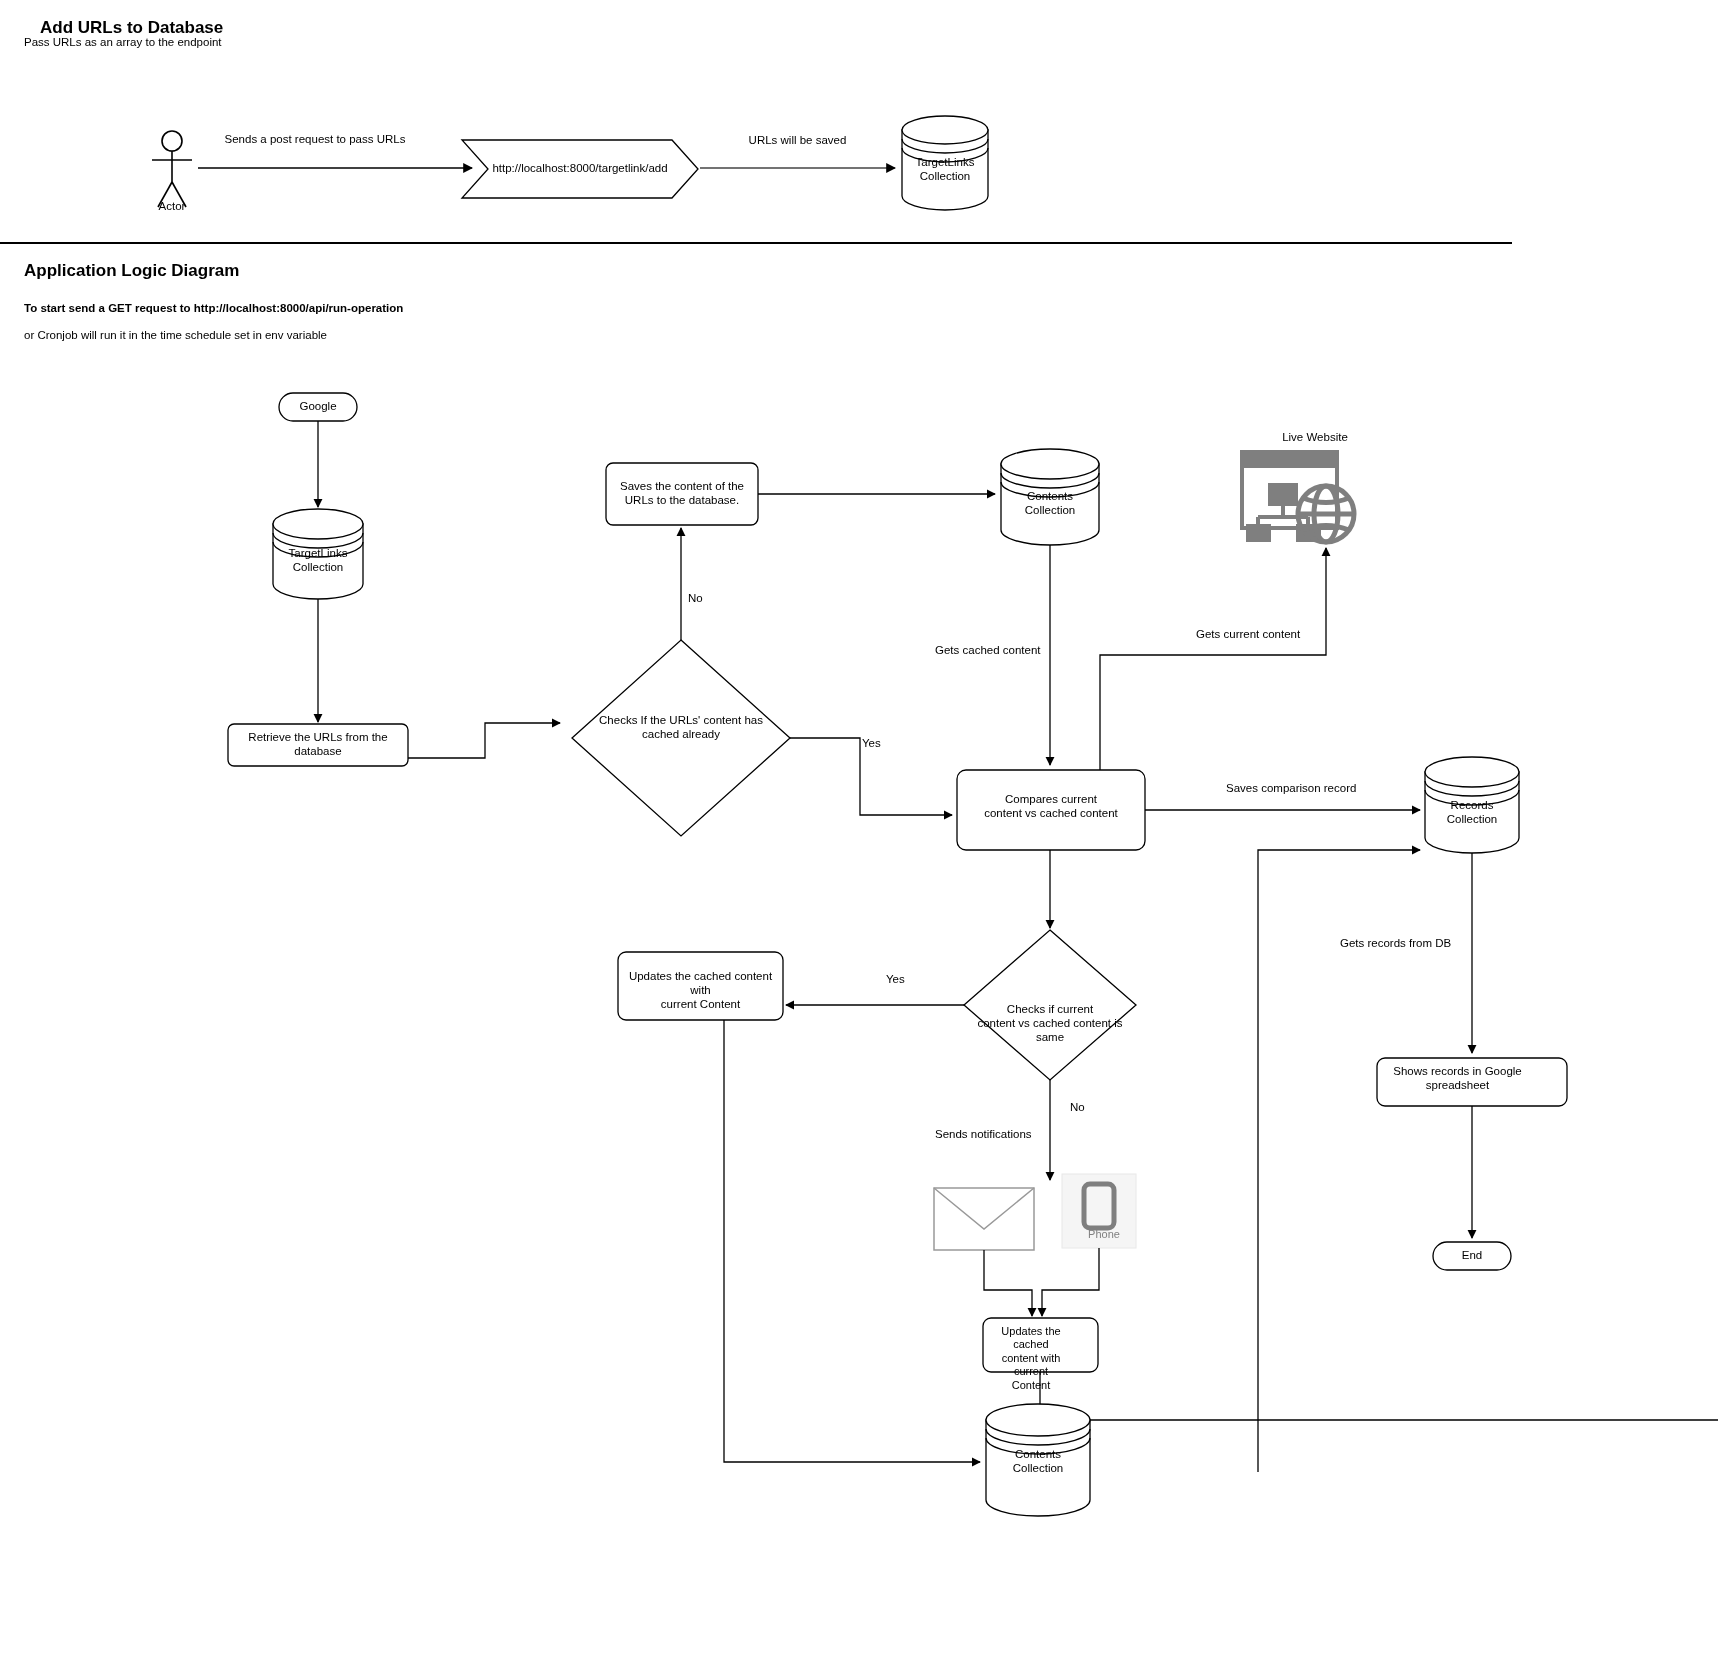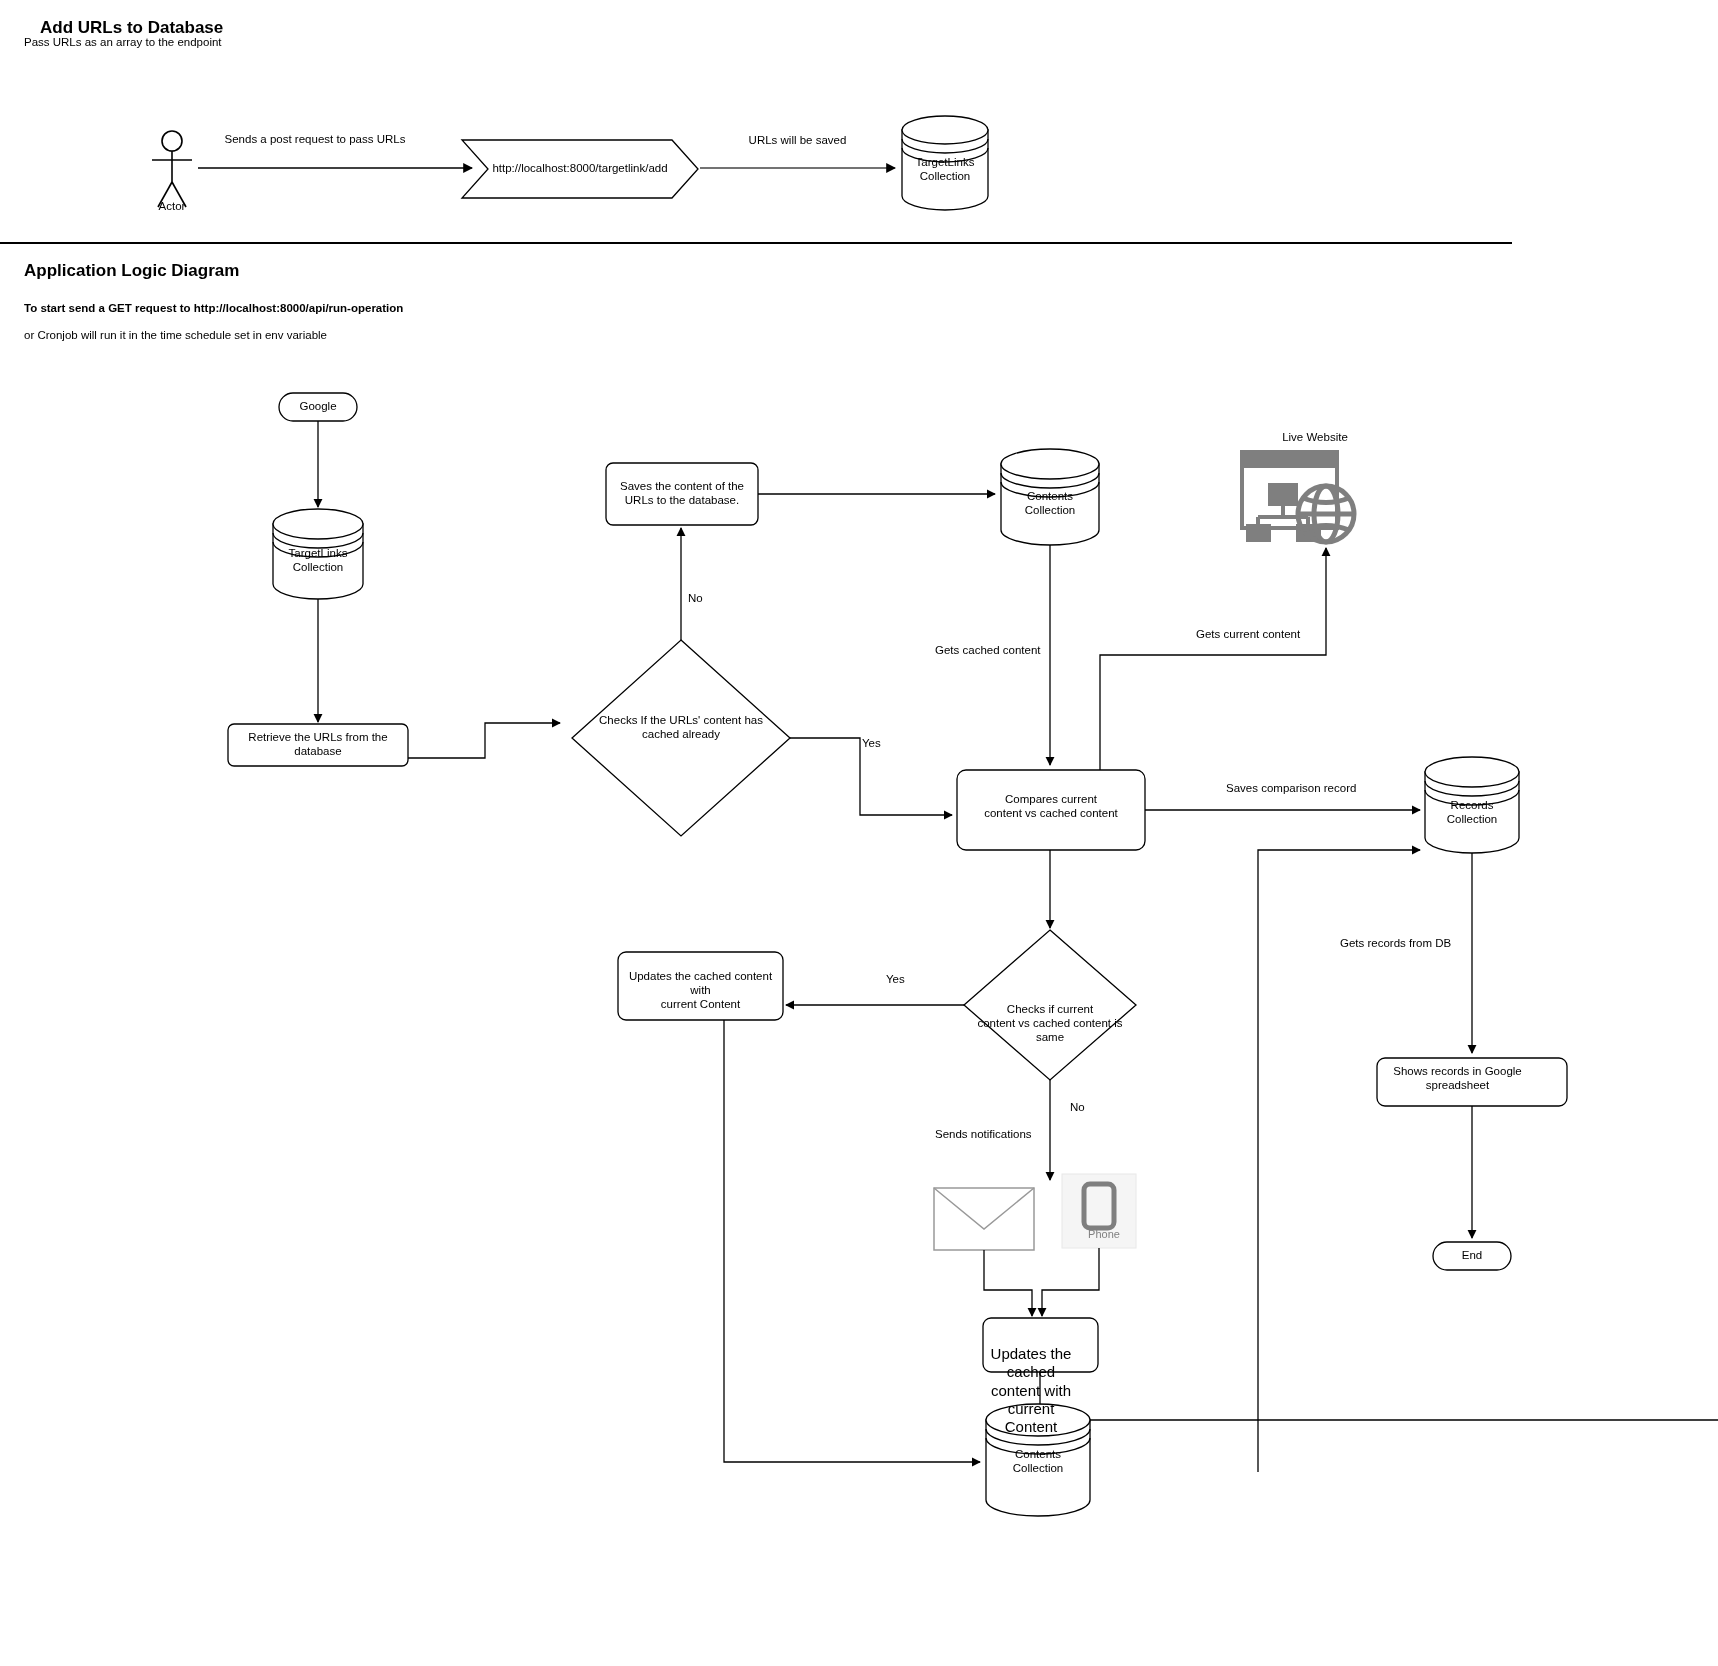--- a/index.html
+++ b/index.html
@@ -254,21 +254,21 @@
   <div class="nodetext" style="left:1425px; top:798px; width:94px; font-size:11.5px;">Records
 Collection</div>
 
   <div class="nodetext" style="left:972px; top:1002px; width:156px; font-size:11.5px;">Checks if current
 content vs cached content is
 same</div>
 
   <div class="nodetext" style="left:620px; top:969px; width:161px; font-size:11.5px;">Updates the cached content with
 current Content</div>
 
-  <div class="nodetext" style="left:984px; top:1325px; width:94px; font-size:15px;margin-top:20px;">Updates the cached
+  <div class="nodetext" style="left:984px; top:1325px; width:94px; font-size:11px;">Updates the cached
 content with current
 Content</div>
 
   <div class="nodetext" style="left:1379px; top:1064px; width:157px; font-size:11.5px;">Shows records in Google
 spreadsheet</div>
 
   <div class="nodetext" style="left:1433px; top:1248px; width:78px; font-size:11.5px;">End</div>
 
   <div class="nodetext" style="left:991px; top:1447px; width:94px; font-size:11.5px;">Contents
 Collection</div>

